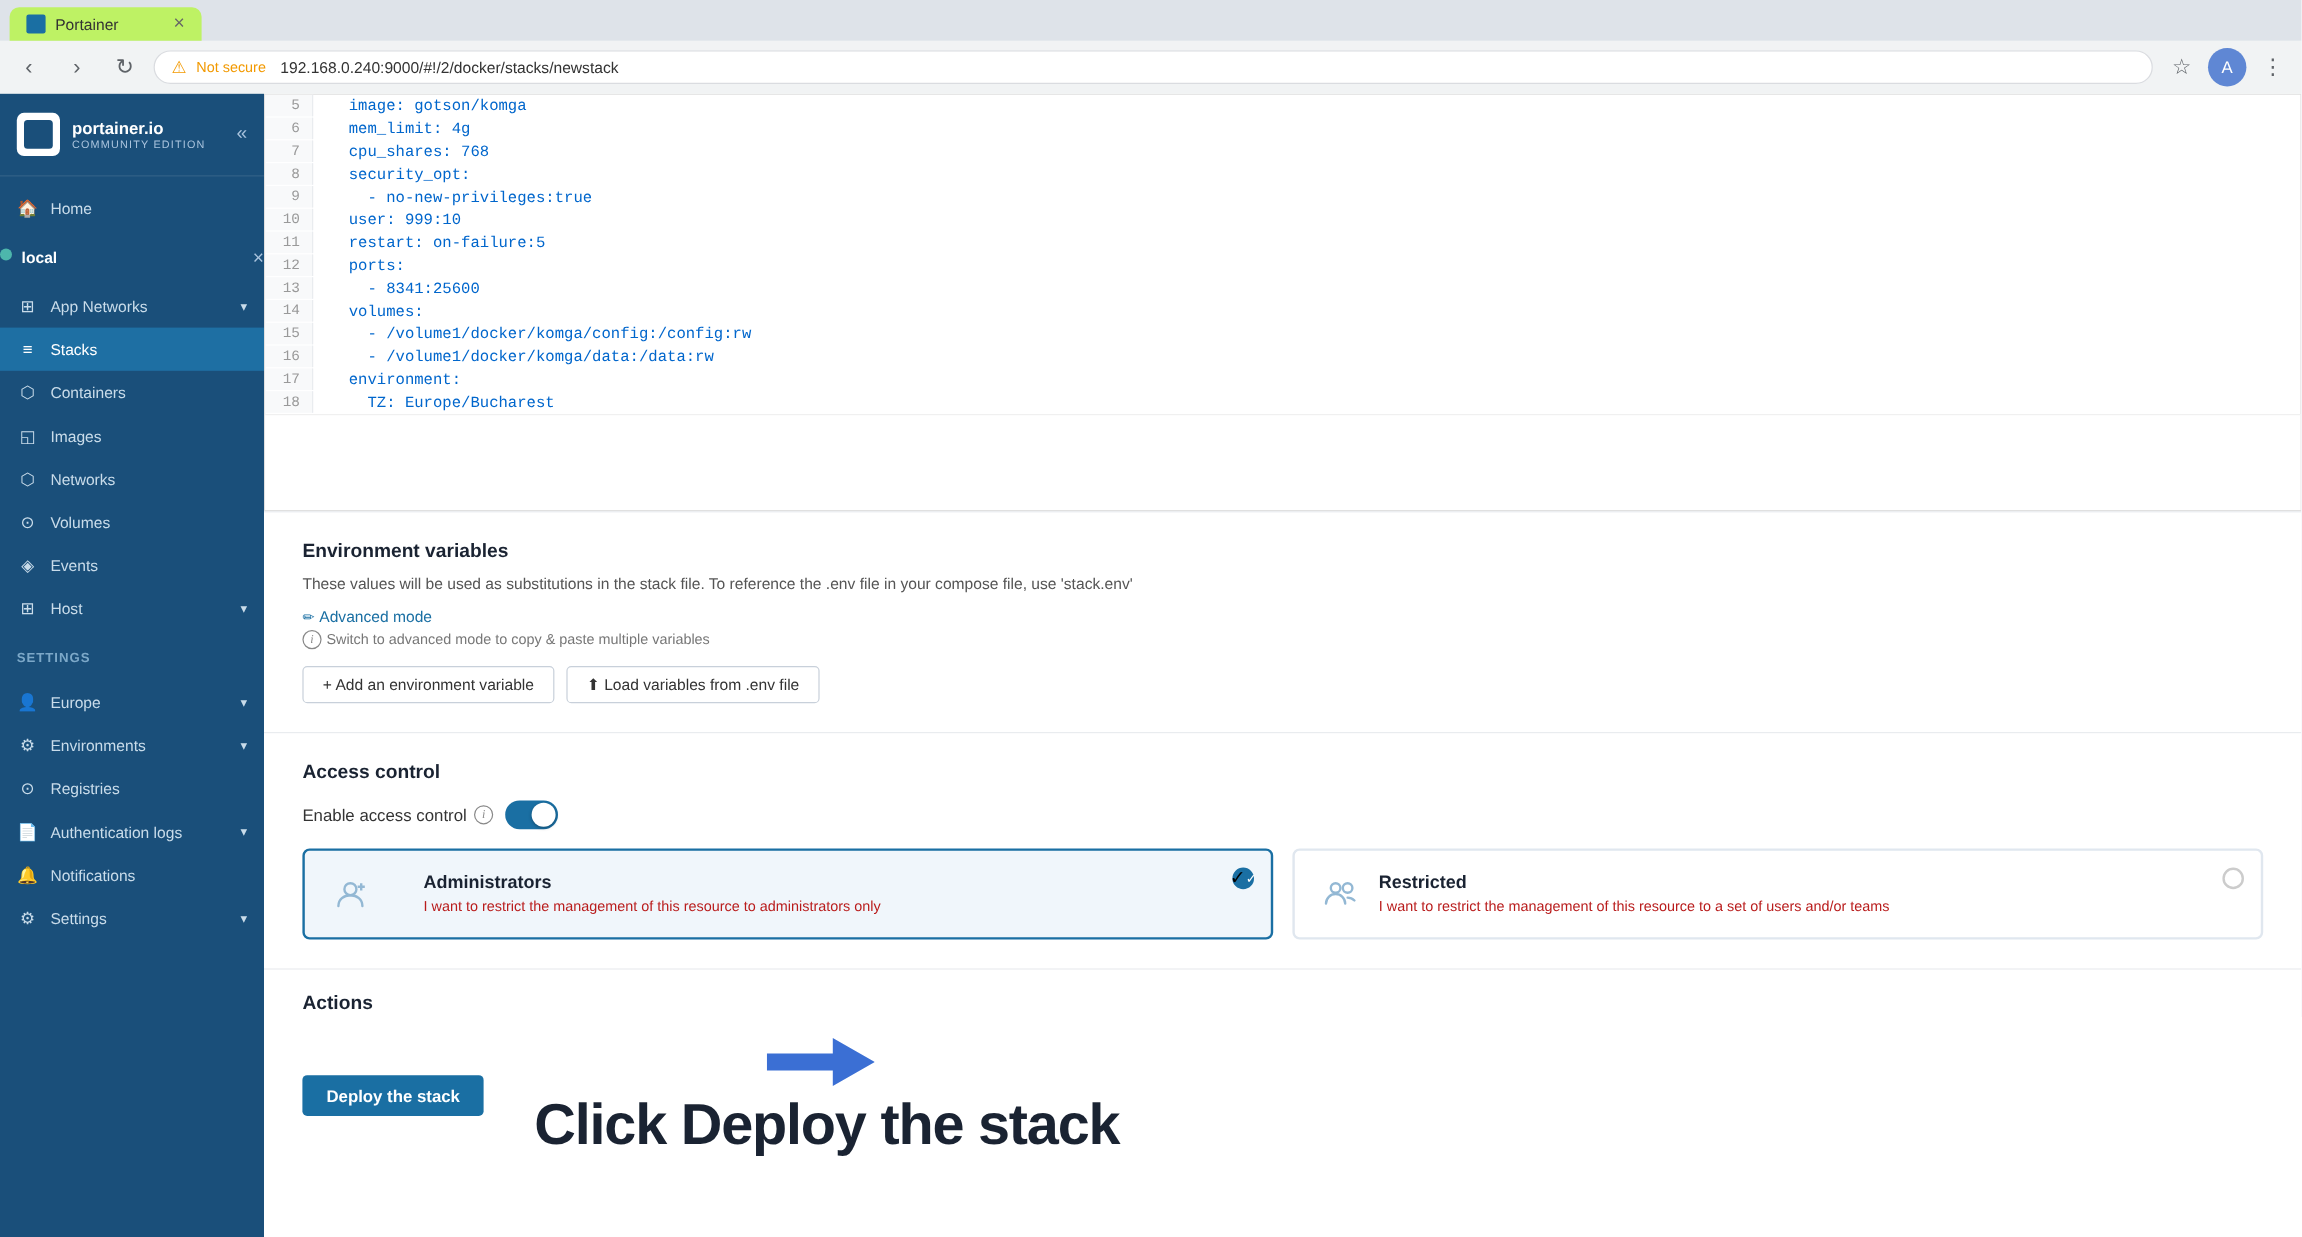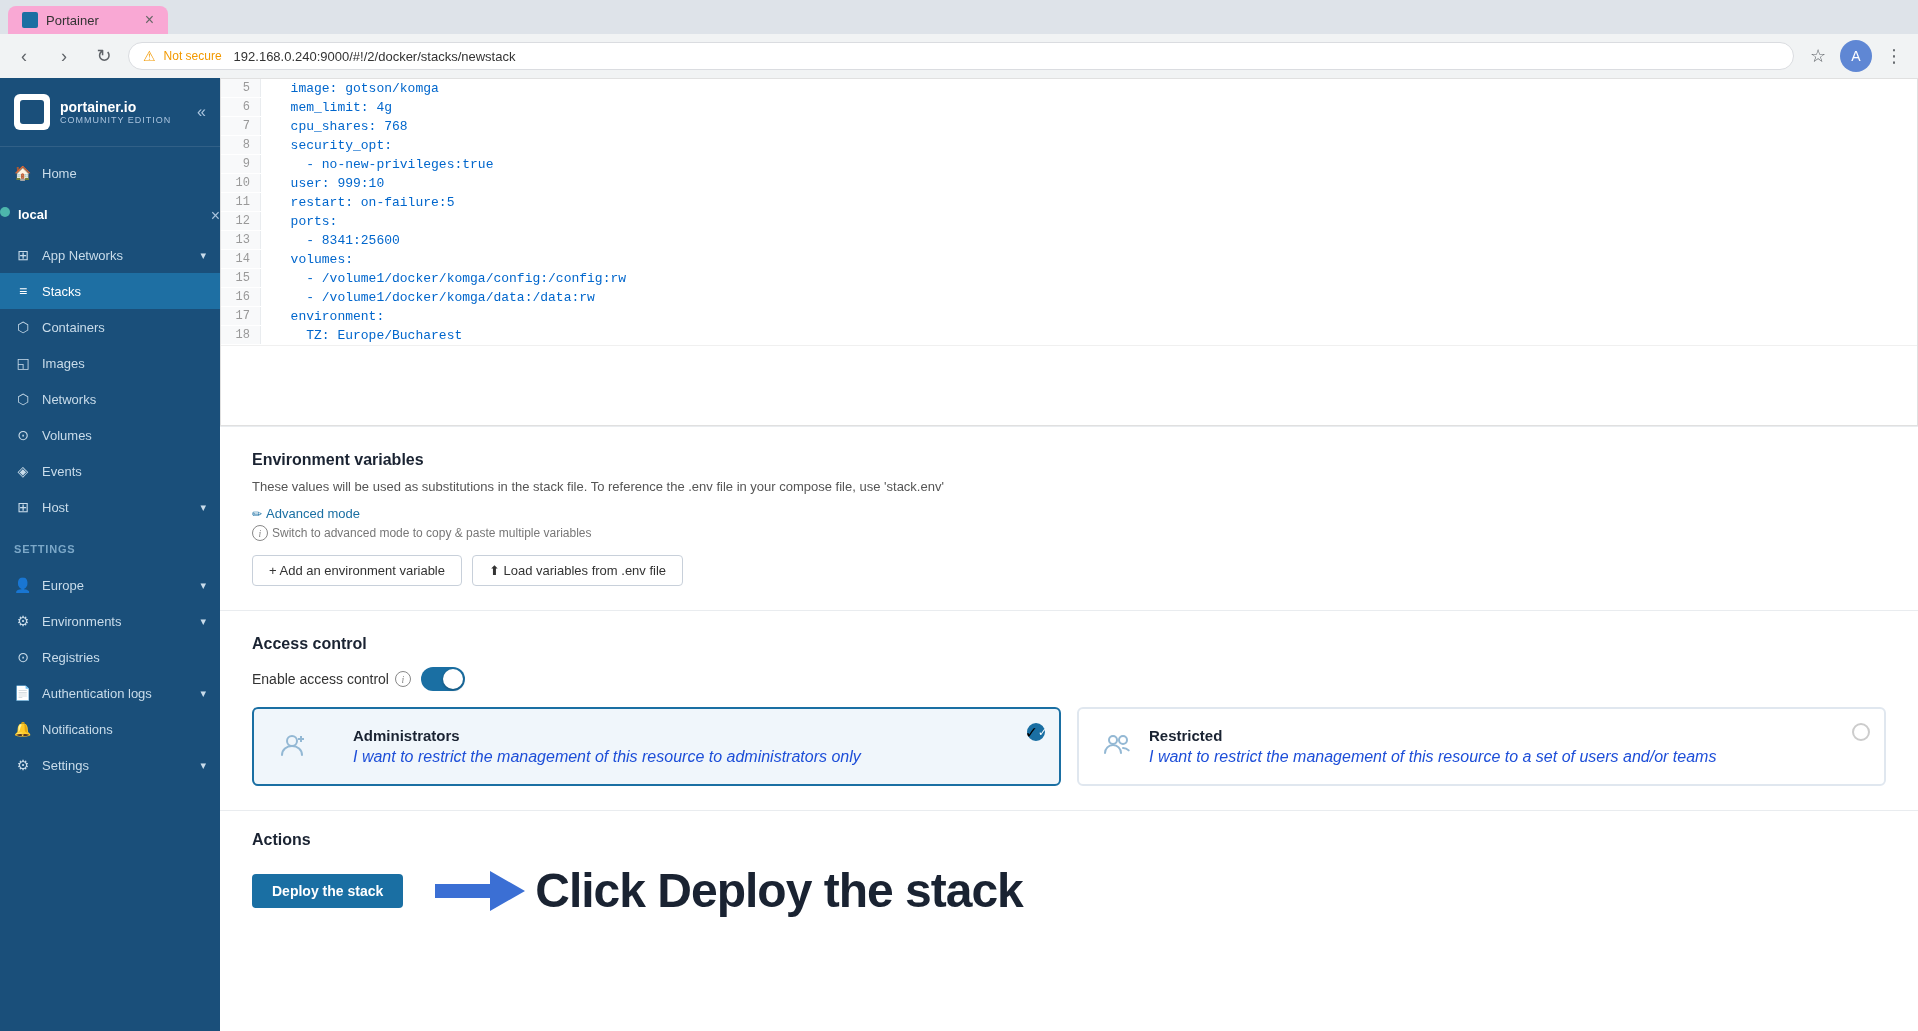--- a/index.html
+++ b/index.html
@@ -1,21 +1,21 @@
 <!DOCTYPE html>
 <html><head>
   <meta charset="utf-8">
   <style>
     * { box-sizing: border-box; margin: 0; padding: 0; }
     body { font-family: -apple-system, BlinkMacSystemFont, 'Segoe UI', sans-serif; background: #f0f4f8; display: flex; flex-direction: column; height: 100vh; overflow: hidden; }
 
     
     .browser-chrome { background: #dee3e9; padding: 6px 8px 0; }
     .browser-tabs { display: flex; align-items: flex-end; gap: 2px; margin-bottom: 0; }
-    .browser-tab { background: #f9a8d4; border-radius: 8px 8px 0 0; padding: 6px 14px; display: flex; align-items: center; gap: 8px; font-size: 13px; color: #333; min-width: 160px; }
+    .browser-tab { background: #bef264; border-radius: 8px 8px 0 0; padding: 6px 14px; display: flex; align-items: center; gap: 8px; font-size: 13px; color: #333; min-width: 160px; }
     .browser-tab .tab-favicon { width: 16px; height: 16px; background: #1a6fa3; border-radius: 2px; display: inline-block; }
     .browser-tab .tab-close { margin-left: auto; cursor: pointer; color: #666; font-size: 16px; line-height: 1; }
     .browser-nav { background: #f1f3f4; padding: 6px 8px; display: flex; align-items: center; gap: 8px; }
     .nav-btn { background: none; border: none; cursor: pointer; color: #5f6368; font-size: 18px; padding: 4px; border-radius: 50%; width: 32px; height: 32px; display: flex; align-items: center; justify-content: center; }
     .address-bar { flex: 1; background: #fff; border: 1px solid #dadce0; border-radius: 20px; padding: 5px 14px; display: flex; align-items: center; gap: 8px; font-size: 13px; color: #333; }
     .address-bar .lock-icon { color: #f29900; font-size: 14px; }
     .nav-actions { display: flex; align-items: center; gap: 6px; }
     .nav-action-btn { background: none; border: none; cursor: pointer; color: #5f6368; font-size: 18px; padding: 4px; border-radius: 50%; width: 32px; height: 32px; display: flex; align-items: center; justify-content: center; }
 
     
@@ -74,28 +74,28 @@
     .toggle-knob { width: 20px; height: 20px; background: #fff; border-radius: 50%; position: absolute; top: 2px; right: 2px; box-shadow: 0 1px 3px rgba(0,0,0,0.3); }
 
     .access-cards { display: flex; gap: 16px; }
     .access-card { flex: 1; border: 2px solid #e0e7ef; border-radius: 6px; padding: 18px 20px; display: flex; align-items: flex-start; gap: 14px; cursor: pointer; position: relative; background: #fff; }
     .access-card.selected { border-color: #1a6fa3; background: #f0f6fb; gap: 43px; }
     .card-radio { width: 18px; height: 18px; border-radius: 50%; border: 2px solid #ccc; position: absolute; top: 14px; right: 14px; display: flex; align-items: center; justify-content: center; }
     .card-radio.checked { border-color: #1a6fa3; background: #1a6fa3; }
     .card-radio.checked::after { content: '✓'; color: #fff; font-size: 11px; }
     .card-icon { width: 36px; height: 36px; color: #aac4de; display: flex; align-items: center; justify-content: center; font-size: 24px; flex-shrink: 0; }
     .card-body .card-title { font-size: 15px; font-weight: 600; color: #1a2332; margin-bottom: 4px; }
-    .card-body .card-desc { font-size: 16px; color: #1d4ed8; font-style: italic; }
+    .card-body .card-desc { font-size: 12px; color: #b91c1c; }
 
     
     .actions-section { padding: 20px 32px 32px; border-top: 1px solid #e9ecef; display: flex; align-items: center; gap: 20px; }
     .actions-title { font-size: 16px; font-weight: 700; color: #1a2332; margin-bottom: 14px; }
 
     
-    .click-annotation { display: flex; align-items: center; gap: 0; }
+    .click-annotation { display: flex; align-items: center; gap: 0; flex-direction: column; }
     .arrow-annotation { display: flex; align-items: center; }
     .click-text { font-size: 52px; font-weight: 700; color: #1a2332; white-space: nowrap; letter-spacing: -1px; }
 
     
     .content-area::-webkit-scrollbar { width: 8px; }
     .content-area::-webkit-scrollbar-track { background: #f1f1f1; }
     .content-area::-webkit-scrollbar-thumb { background: #c1c1c1; border-radius: 4px; }
 
     .info-icon { display: inline-flex; align-items: center; justify-content: center; width: 16px; height: 16px; border-radius: 50%; border: 1px solid #888; color: #888; font-size: 10px; font-style: italic; font-family: serif; }
   </style>

